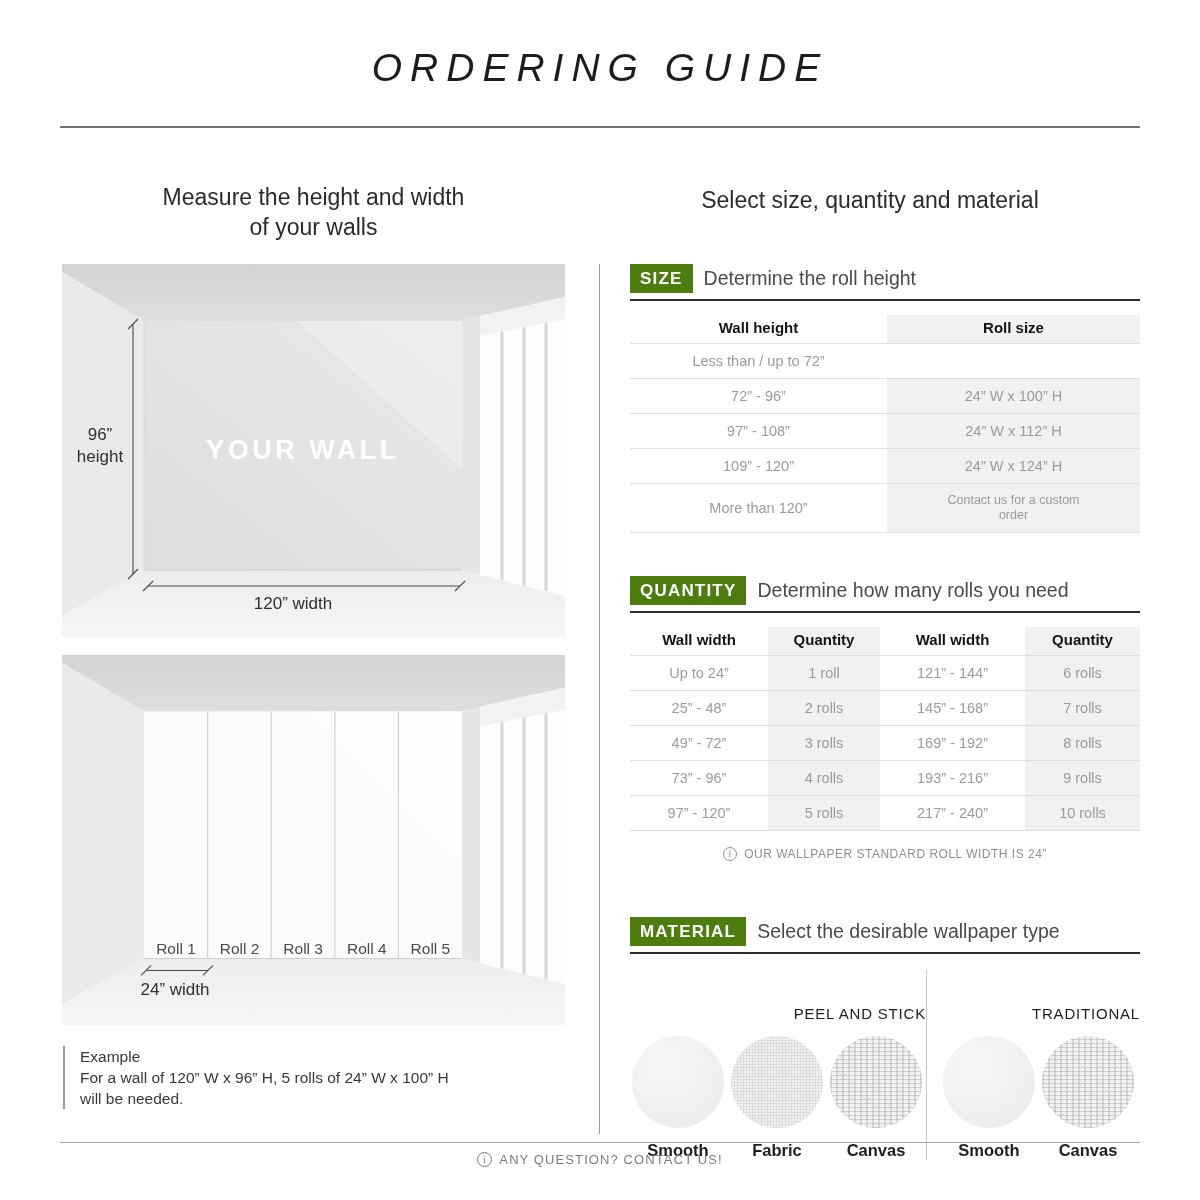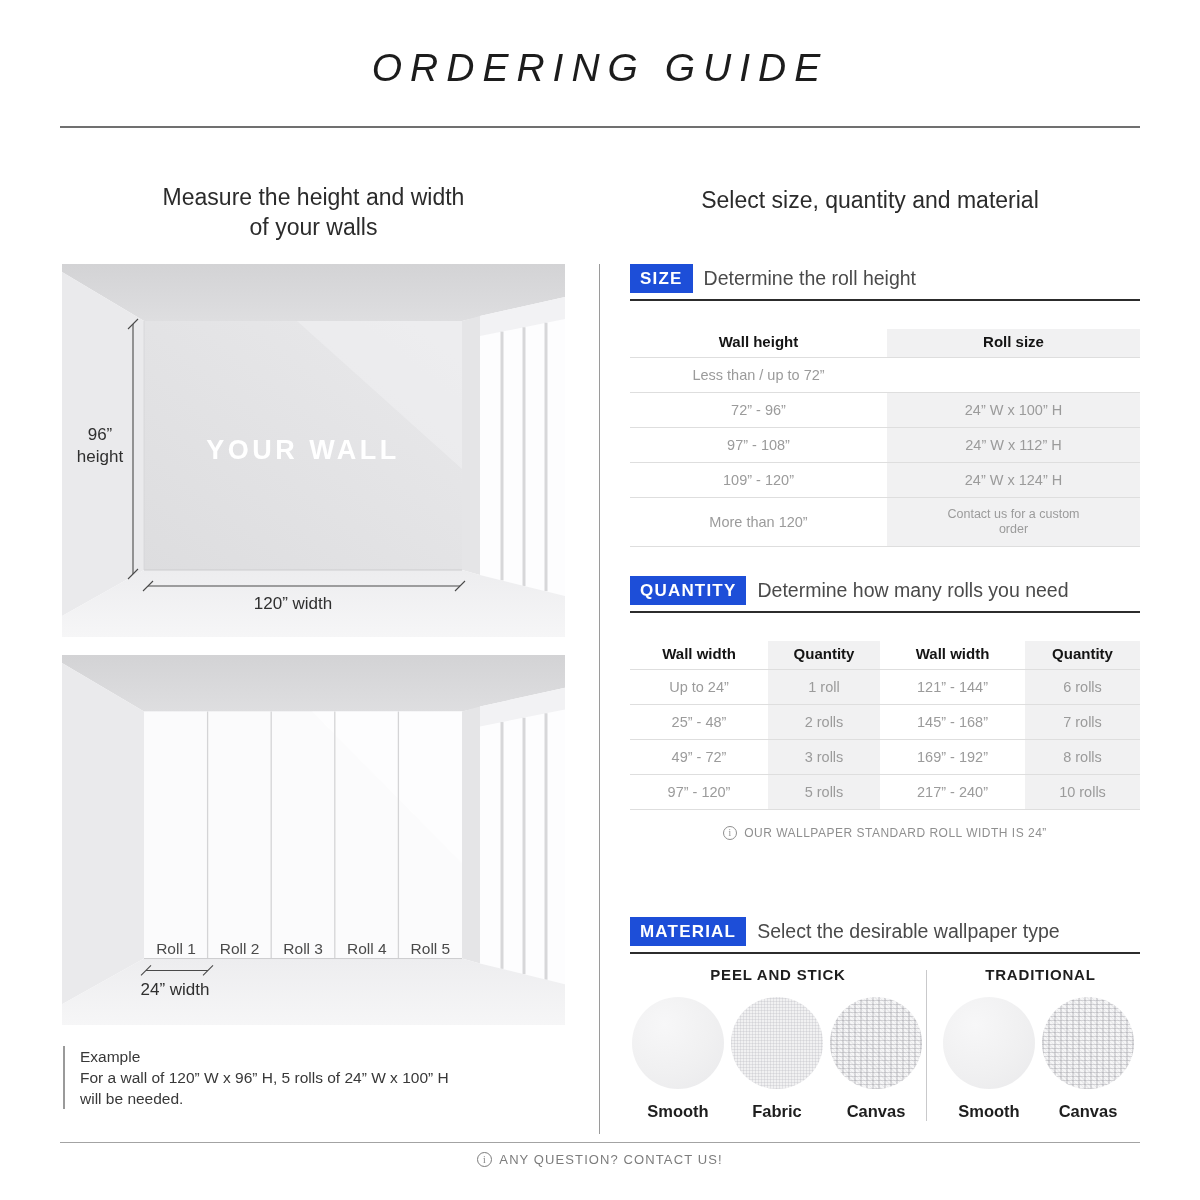--- a/index.html
+++ b/index.html
@@ -58,26 +58,26 @@
   
   .section { position:absolute; left:630px; width:510px; }
   .sec-size { top:264px; }
   .sec-qty { top:576px; }
   .sec-mat { top:917px; }
   .sec-head {
     display:flex; align-items:center; gap:11px;
     border-bottom:2px solid #2c2c2c; padding-bottom:6px;
   }
   .badge {
-    background:#1d4ed8; color:#ffffff; font-size:17px; font-weight:bold;
+    background:#4d7c0f; color:#ffffff; font-size:17px; font-weight:bold;
     letter-spacing:1.2px; padding:4px 10px; line-height:21px;
   }
   .sec-title { font-size:19.5px; color:#4a4a4a; }
 
-  .tbl { margin-top:28px; }
+  .tbl { margin-top:14px; }
   .trow { display:grid; align-items:stretch; border-bottom:1px solid #dedede; text-align:center; }
   .size-grid { grid-template-columns:257px 253px; }
   .qty-grid  { grid-template-columns:138px 112px 145px 115px; }
   .trow > div { display:flex; align-items:center; justify-content:center; padding:9px 4px; }
   .trow.hdr > div { padding:4px 4px 7px; }
   .hdr { font-weight:bold; font-size:15px; color:#141414; }
   .cell { font-size:14.5px; color:#9b9b9b; }
   .shade { background:#f1f1f2; }
   .small-cell { font-size:12.5px; line-height:15px; }
   .small-cell span { display:inline-block; max-width:132px; }
@@ -91,21 +91,21 @@
     width:14px; height:14px; border:1px solid #8f8f8f; border-radius:50%;
     font-size:9.5px; color:#8f8f8f; flex:0 0 auto; font-family:"Liberation Serif", serif;
   }
 
   
   .groups { display:flex; margin-top:12px; }
   .group-a { flex:0 0 296px; }
   .group-div { width:1px; background:#c9c9cb; margin:4px 6px 0 0; }
   .group-b { flex:1; padding-left:8px; }
   .group-title {
-    text-align:center; font-weight:bold; font-size:15px; letter-spacing:0.8px; color:#1e1e1e;
+    text-align:right; font-weight:normal; font-size:15px; letter-spacing:0.8px; color:#1e1e1e;margin-top:39px;
   }
   .swatches { display:flex; gap:3px; margin-top:14px; }
   .swatch { width:96px; text-align:center; }
   .circle { width:92px; height:92px; border-radius:50%; margin:0 auto; }
   .tex-smooth {
     background:radial-gradient(circle at 35% 30%, #f7f7f8 0%, #f0f0f1 55%, #e9e9eb 100%);
   }
   .tex-fabric {
     background-color:#f1f1f2;
     background-image:
@@ -293,20 +293,26 @@
         <div class="cell">145” - 168”</div>
         <div class="cell shade">7 rolls</div>
       </div>
       <div class="trow qty-grid">
         <div class="cell">49” - 72”</div>
         <div class="cell shade">3 rolls</div>
         <div class="cell">169” - 192”</div>
         <div class="cell shade">8 rolls</div>
       </div>
       <div class="trow qty-grid">
+        <div class="cell">73” - 96”</div>
+        <div class="cell shade">4 rolls</div>
+        <div class="cell">193” - 216”</div>
+        <div class="cell shade">9 rolls</div>
+      </div>
+      <div class="trow qty-grid">
         <div class="cell">97” - 120”</div>
         <div class="cell shade">5 rolls</div>
         <div class="cell">217” - 240”</div>
         <div class="cell shade">10 rolls</div>
       </div>
     </div>
     <div class="note">
       <span class="info-icon">i</span>
       <span>OUR WALLPAPER STANDARD ROLL WIDTH IS 24”</span>
     </div>

